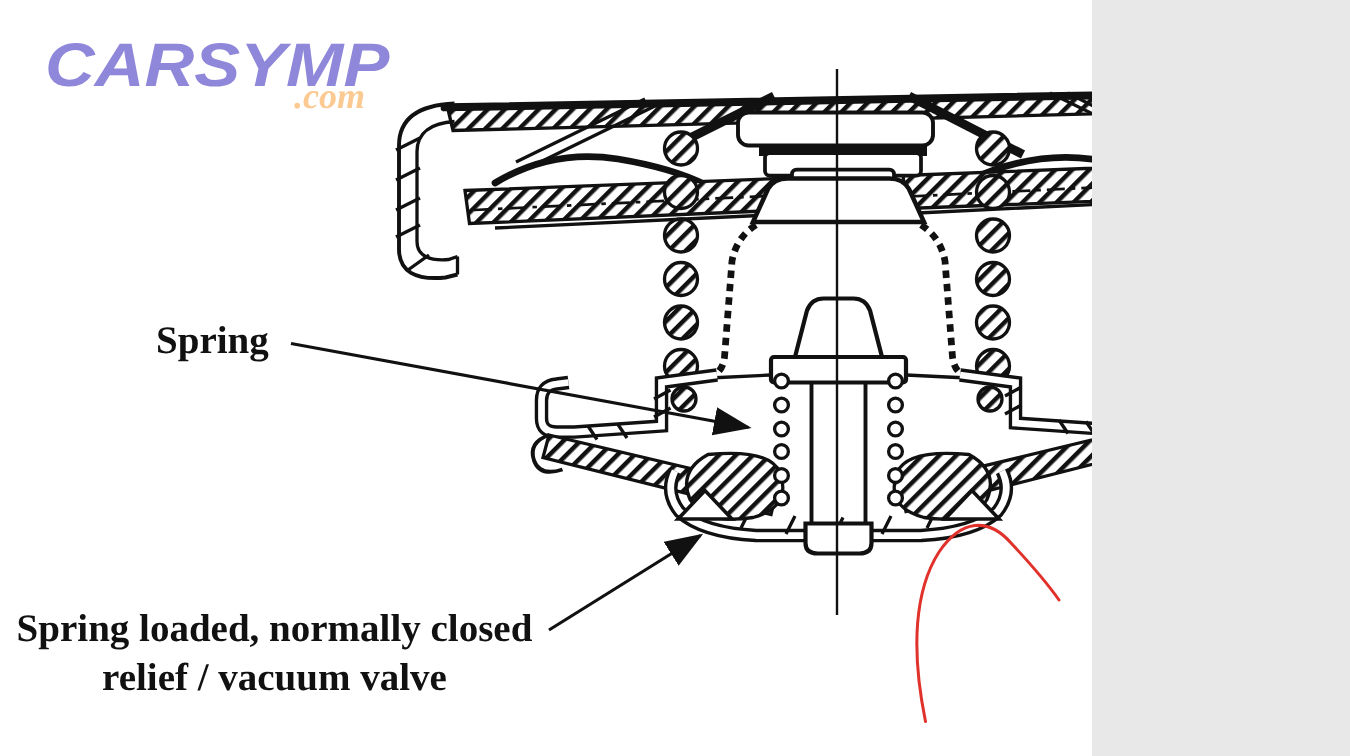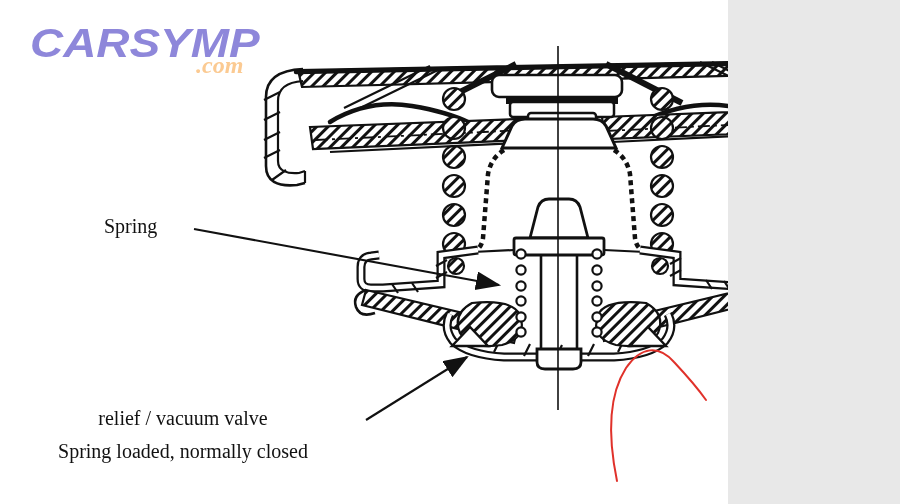--- a/index.html
+++ b/index.html
@@ -18,21 +18,21 @@
     font-family:"Liberation Sans", sans-serif; font-weight:bold; font-style:italic;
     font-size:41px; letter-spacing:0px; color:var(--brand);
     transform:scaleX(1.12); transform-origin:0 0; white-space:nowrap;
   }
   .logo-tld{
     position:absolute;left:168px;top:32px;
     font-family:"Liberation Serif", serif; font-style:italic; font-weight:bold;
     font-size:24px; color:var(--brand-tld); white-space:nowrap;
   }
   
-  .lbl{position:absolute;color:var(--ink);font-size:20px;line-height:33px;}
+  .lbl{position:absolute;color:var(--ink);font-size:26px;line-height:33px;font-weight:bold;}
   .lbl-spring{left:104px;top:210px;}
   .lbl-valve{left:0px;top:402px;width:366px;text-align:center;}
   
   .s15{stroke:var(--ink);stroke-width:1.6;fill:none;}
   .s2{stroke:var(--ink);stroke-width:2.2;fill:none;}
   .s25{stroke:var(--ink);stroke-width:2.6;fill:none;}
   .s3{stroke:var(--ink);stroke-width:3;fill:none;}
   .s45{stroke:var(--ink);stroke-width:4.5;fill:none;stroke-linecap:round;}
   .wfill{fill:var(--paper);}
   .hfill{fill:url(#h);stroke:var(--ink);stroke-width:2.2;}
@@ -185,17 +185,17 @@
     <path class="arrow" d="M366,420 L467,357" marker-end="url(#ah)"></path>
   </svg>
 
   <div class="logo">
     <span class="logo-brand">CARSYMP</span>
     <span class="logo-tld">.com</span>
   </div>
 
   <div class="lbl lbl-spring">Spring</div>
   <div class="lbl lbl-valve">
+    <div>Spring loaded, normally closed</div>
     <div>relief / vacuum valve</div>
-    <div>Spring loaded, normally closed</div>
   </div>
 
 </div>
 
 </body></html>

